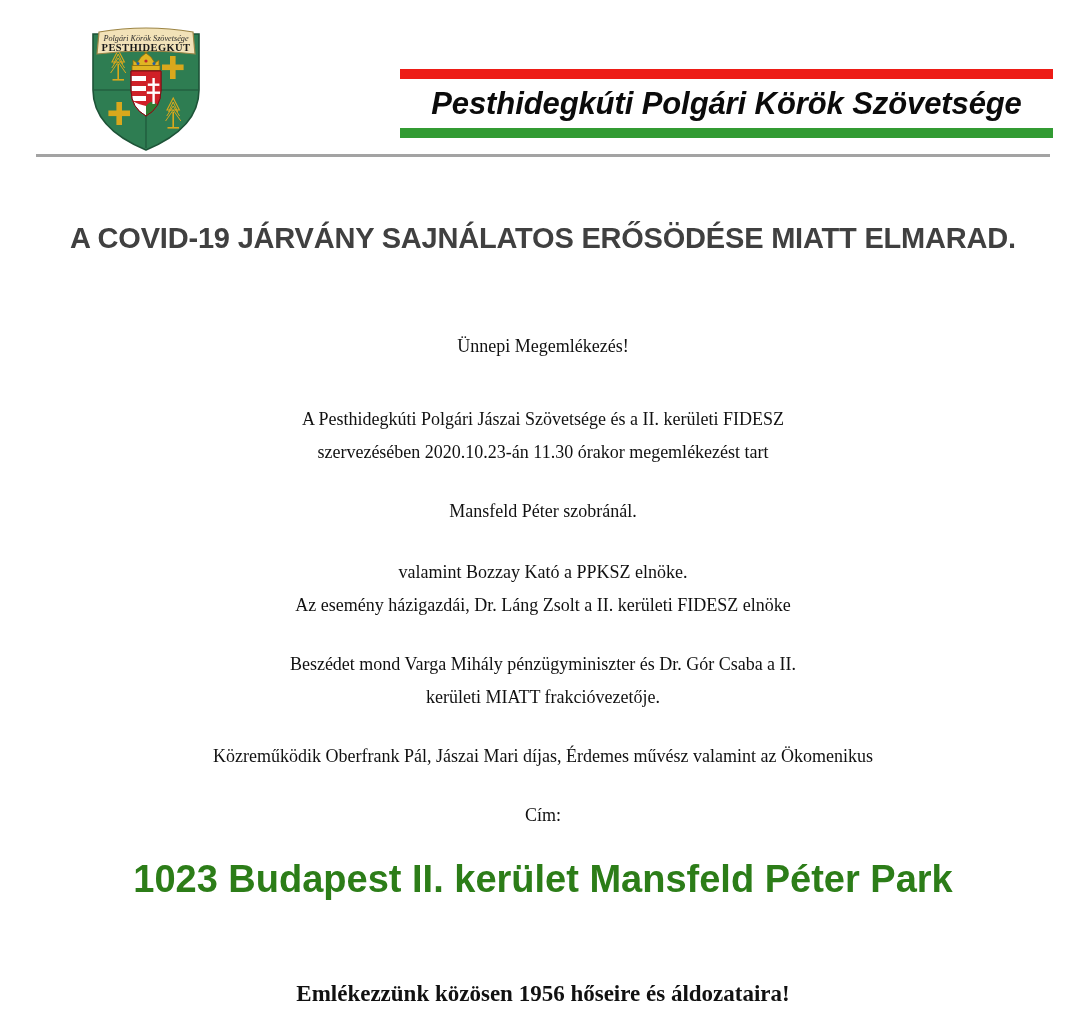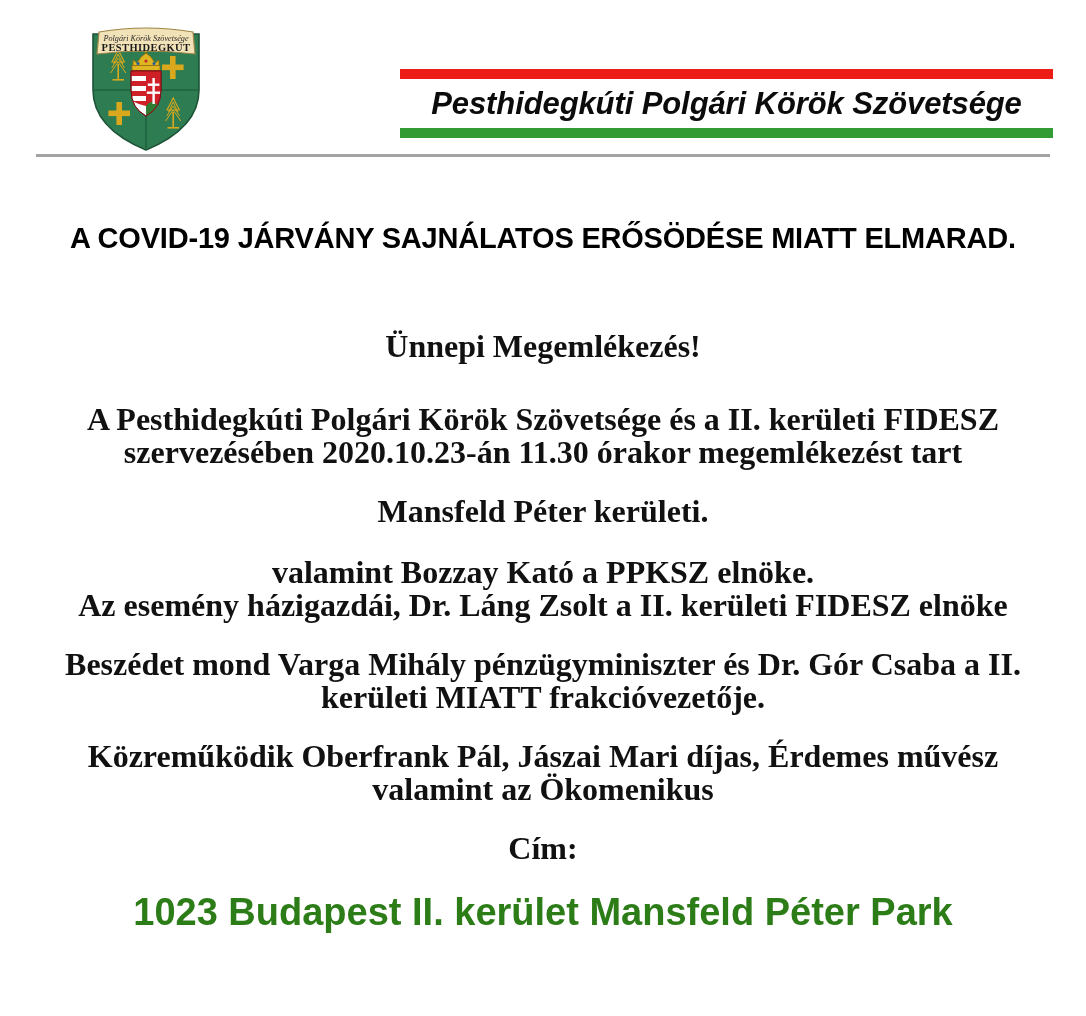--- a/index.html
+++ b/index.html
@@ -75,37 +75,37 @@
   .covid-notice {
     position: absolute;
     left: 0;
     top: 220px;
     width: 1086px;
     text-align: center;
     font-family: "Liberation Sans", "DejaVu Sans", sans-serif;
     font-weight: bold;
     font-size: 29px;
     line-height: 36px;
-    color: #000000;
+    color: #404040;
     white-space: nowrap;
     letter-spacing: -0.2px;
   }
 
   
   .content {
     position: absolute;
     left: 0;
     top: 330px;
     width: 1086px;
     text-align: center;
   }
   .para {
     font-family: "Liberation Serif", "DejaVu Serif", serif;
-    font-weight: bold;
-    font-size: 32px;
+    font-weight: normal;
+    font-size: 18px;
     line-height: 33px;
     color: #111111;
     margin: 0 auto;
     width: 960px;
   }
   .sp-26 { height: 26px; }
   .sp-28 { height: 28px; }
   .sp-40 { height: 40px; }
 
   .address-line {
@@ -209,26 +209,26 @@
 </div>
 
 <div class="covid-notice">A COVID-19 JÁRVÁNY SAJNÁLATOS ERŐSÖDÉSE MIATT ELMARAD.</div>
 
 <div class="content">
 
   <div class="para">Ünnepi Megemlékezés!</div>
 
   <div class="sp-40"></div>
 
-  <div class="para">A Pesthidegkúti Polgári Körök Szövetsége és a II. kerületi FIDESZ</div>
+  <div class="para">A Pesthidegkúti Polgári Jászai Szövetsége és a II. kerületi FIDESZ</div>
   <div class="para">szervezésében 2020.10.23-án 11.30 órakor megemlékezést tart</div>
 
   <div class="sp-26"></div>
 
-  <div class="para">Mansfeld Péter kerületi.</div>
+  <div class="para">Mansfeld Péter szobránál.</div>
 
   <div class="sp-28"></div>
 
   <div class="para">valamint Bozzay Kató a PPKSZ elnöke.</div>
   <div class="para">Az esemény házigazdái, Dr. Láng Zsolt a II. kerületi FIDESZ elnöke</div>
 
   <div class="sp-26"></div>
 
   <div class="para">Beszédet mond Varga Mihály pénzügyminiszter és Dr. Gór Csaba a II.</div>
   <div class="para">kerületi MIATT frakcióvezetője.</div>

